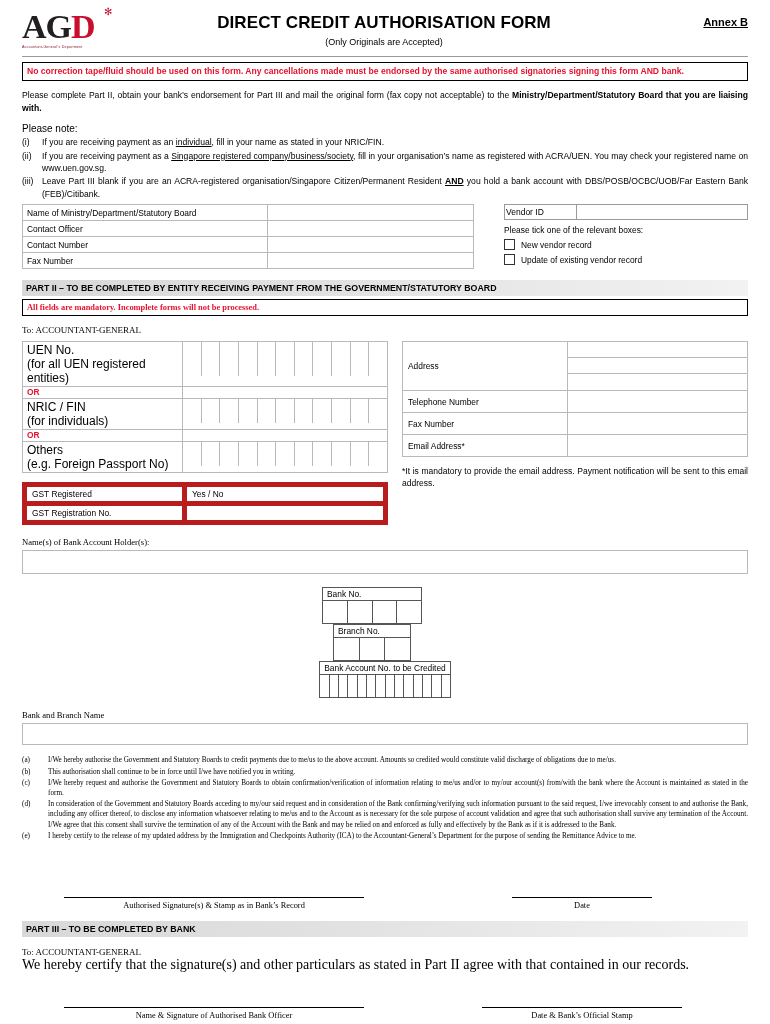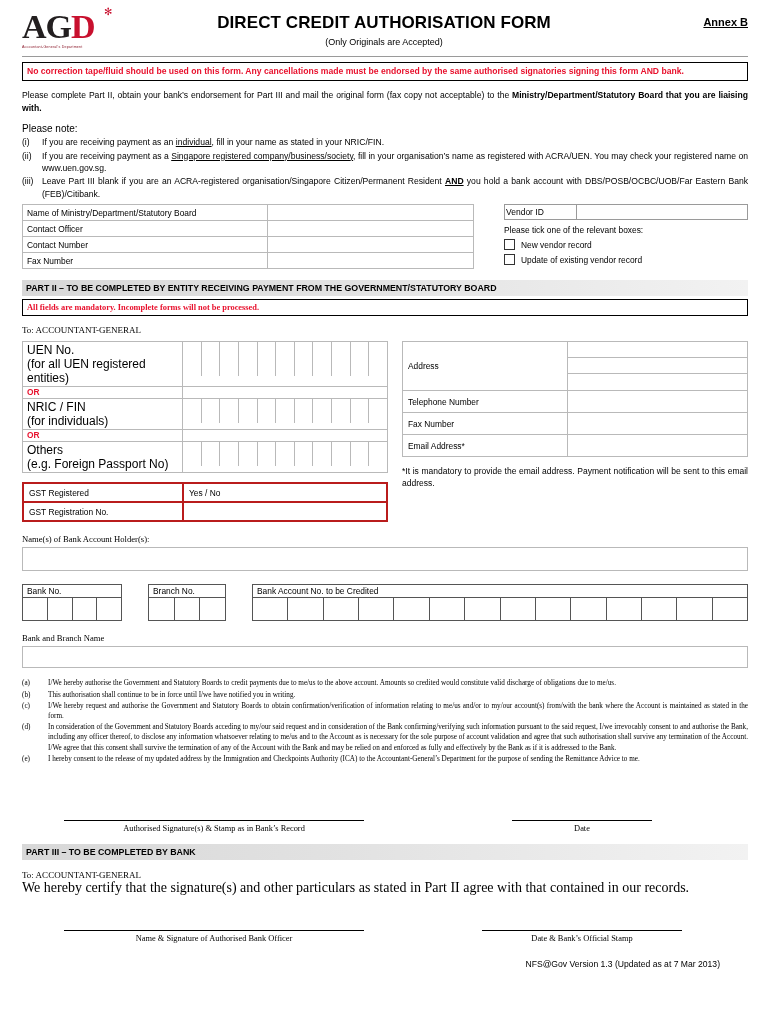--- a/index.html
+++ b/index.html
@@ -94,35 +94,35 @@
   .idtbl { width:100%; }
   .idtbl td { border:1px solid #b9b9b9; padding:1px 4px; font-size:12px; vertical-align:top; }
   .idtbl td.lab { width:160px; }
   .idtbl td.boxes { padding:0; }
   .boxwrap { display:flex; height:100%; }
   .bx { border-left:1px solid #b9b9b9; flex:1; }
   .bx:first-child { border-left:none; }
   .orrow td { color:#e8112d; font-weight:bold; font-size:8.4px; padding:0 4px; height:12px; }
 
   .gsttbl { width:100%; margin-top:9px; }
-  .gsttbl td { border:2px solid #b91c1c; height:19px; padding:2px 5px; font-size:8.4px; }
+  .gsttbl td { border:5px solid #b91c1c; height:19px; padding:2px 5px; font-size:8.4px; }
   .gsttbl td.lab { width:160px; }
 
   .addrtbl { width:100%; }
   .addrtbl td { border:1px solid #b9b9b9; padding:2px 5px; font-size:8.4px; }
   .addrtbl td.lab { width:165px; }
   .addr-sub { border-bottom:1px solid #b9b9b9; height:16px; }
   .addr-sub.last { border-bottom:none; }
   .emailnote { margin-top:9px; font-size:8.5px; line-height:1.4; text-align:justify; }
 
   
   .holder-lab { margin-top:12px; font-size:8.6px; font-family:"Liberation Serif", serif; }
   .holder-box { margin-top:3px; border:1px solid #b9b9b9; height:24px; width:100%; }
 
-  .bankrow { margin-top:13px; display:flex; align-items:center; }
+  .bankrow { margin-top:13px; display:flex; align-items:center;flex-direction:column; }
   .bgrp { margin-right:26px; }
   .bgrp.acct { margin-right:0; flex:1; }
   .bgrp-lab { border:1px solid #555; border-bottom:none; font-size:8.4px; padding:1px 4px; }
   .bgrp-boxes { display:flex; border:1px solid #555; }
   .bgrp-boxes .cell { border-left:1px solid #555; height:22px; flex:1; }
   .bgrp-boxes .cell:first-child { border-left:none; }
   .w-bank { width:100px; }
   .w-branch { width:78px; }
 
   .bbname-lab { margin-top:12px; font-size:8.6px; font-family:"Liberation Serif", serif; }
@@ -418,21 +418,21 @@
     <div class="clause">
       <div class="n">(c)</div>
       <div class="t">I/We hereby request and authorise the Government and Statutory Boards to obtain confirmation/verification of information relating to me/us and/or to my/our account(s) from/with the bank where the Account is maintained as stated in the form.</div>
     </div>
     <div class="clause">
       <div class="n">(d)</div>
       <div class="t">In consideration of the Government and Statutory Boards acceding to my/our said request and in consideration of the Bank confirming/verifying such information pursuant to the said request, I/we irrevocably consent to and authorise the Bank, including any officer thereof, to disclose any information whatsoever relating to me/us and to the Account as is necessary for the sole purpose of account validation and agree that such authorisation shall survive any termination of the Account. I/We agree that this consent shall survive the termination of any of the Account with the Bank and may be relied on and enforced as fully and effectively by the Bank as if it is addressed to the Bank.</div>
     </div>
     <div class="clause">
       <div class="n">(e)</div>
-      <div class="t">I hereby consent to the release of my updated address by the Immigration and Checkpoints Authority (ICA) to the Accountant-General’s Department for the purpose of sending the Remittance Advice to me.</div>
+      <div class="t">I hereby certify to the release of my updated address by the Immigration and Checkpoints Authority (ICA) to the Accountant-General’s Department for the purpose of sending the Remittance Advice to me.</div>
     </div>
   </div>
 
   <div class="sigrow">
     <div class="sig s-w1">
       <div class="line"></div>
       <div class="cap">Authorised Signature(s) &amp; Stamp as in Bank’s Record</div>
     </div>
     <div class="sig s-w2">
       <div class="line"></div>

